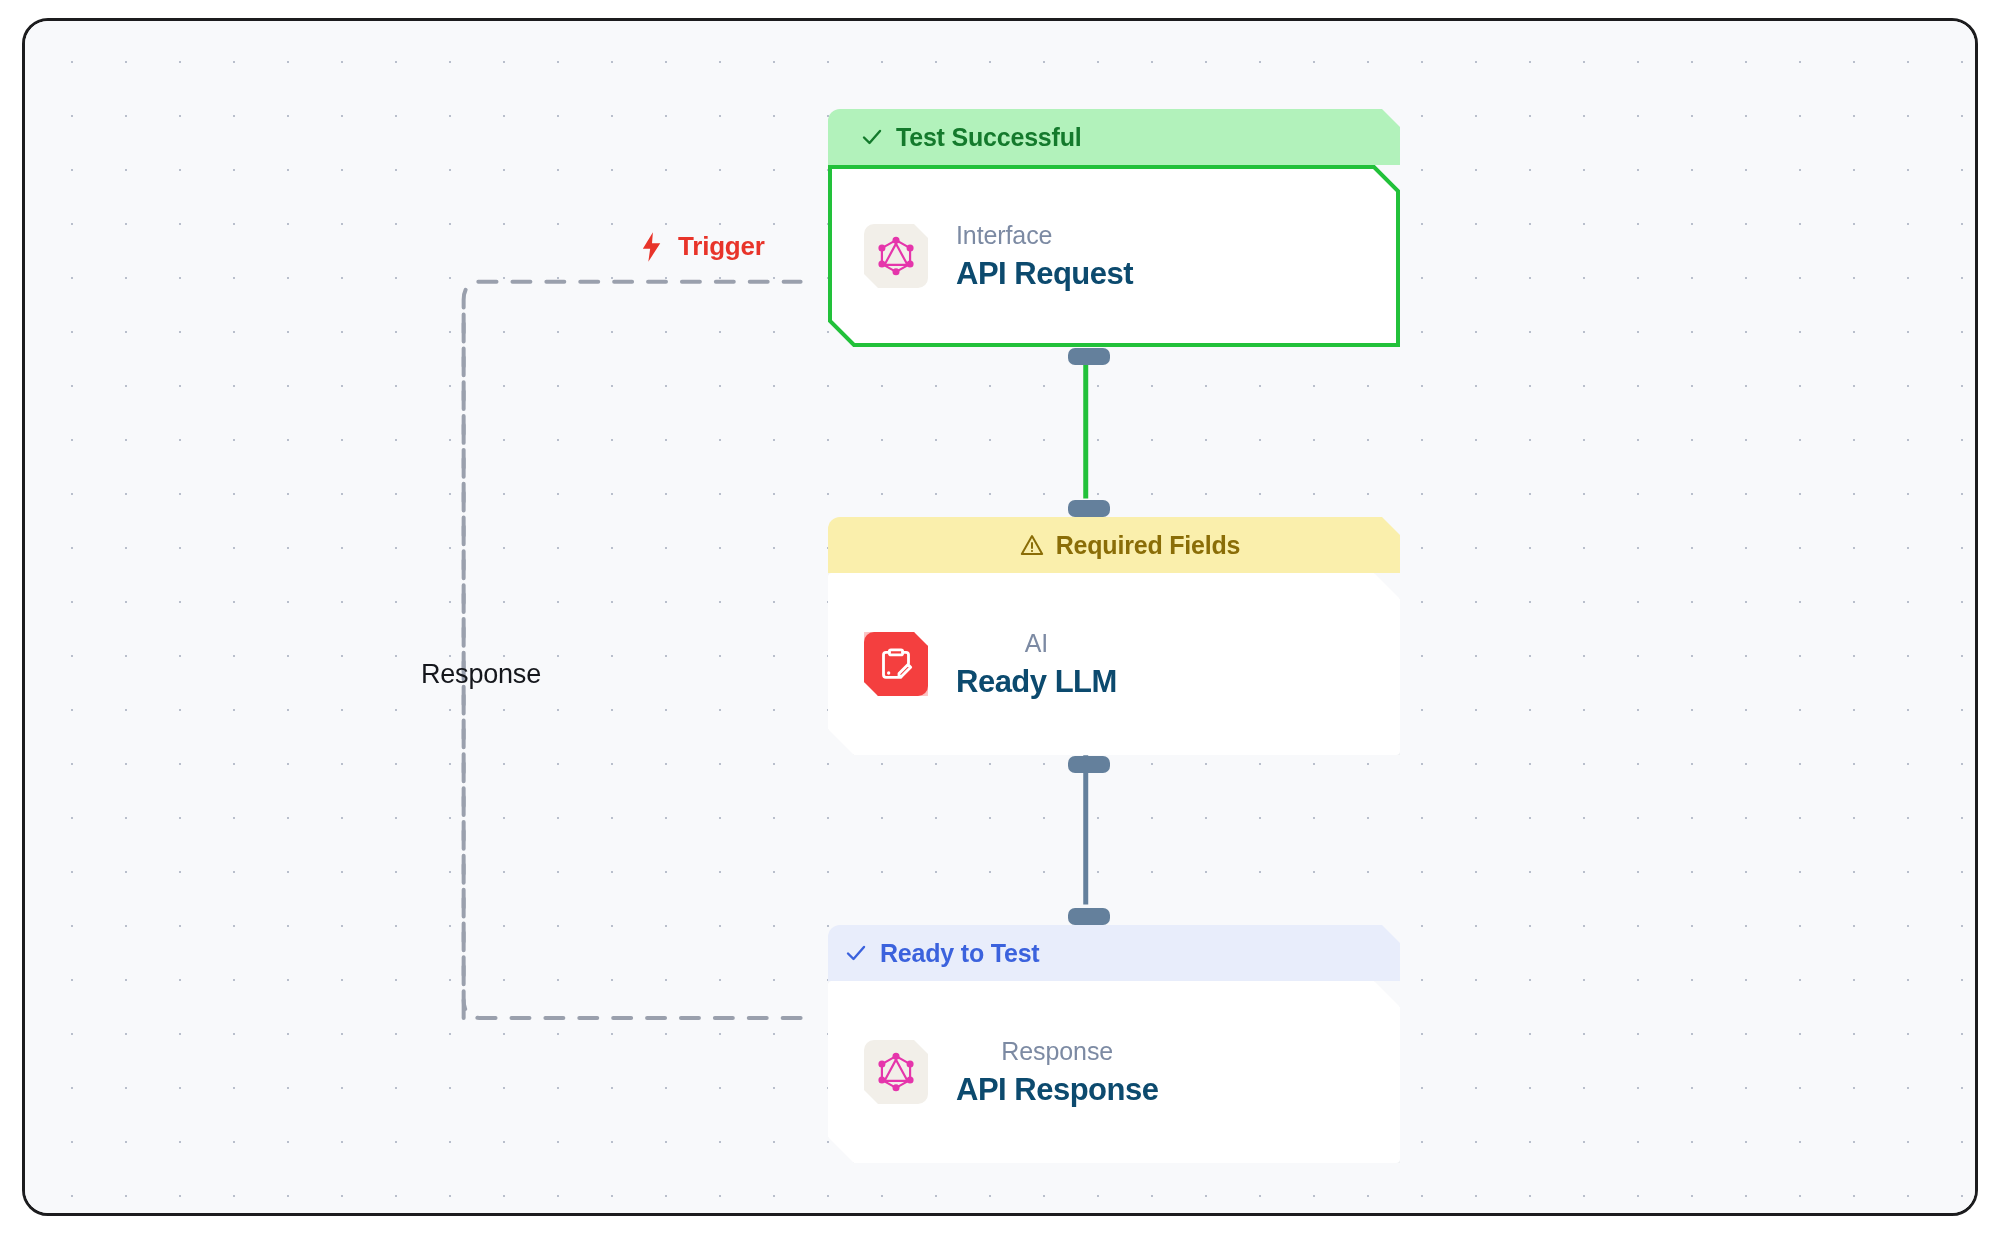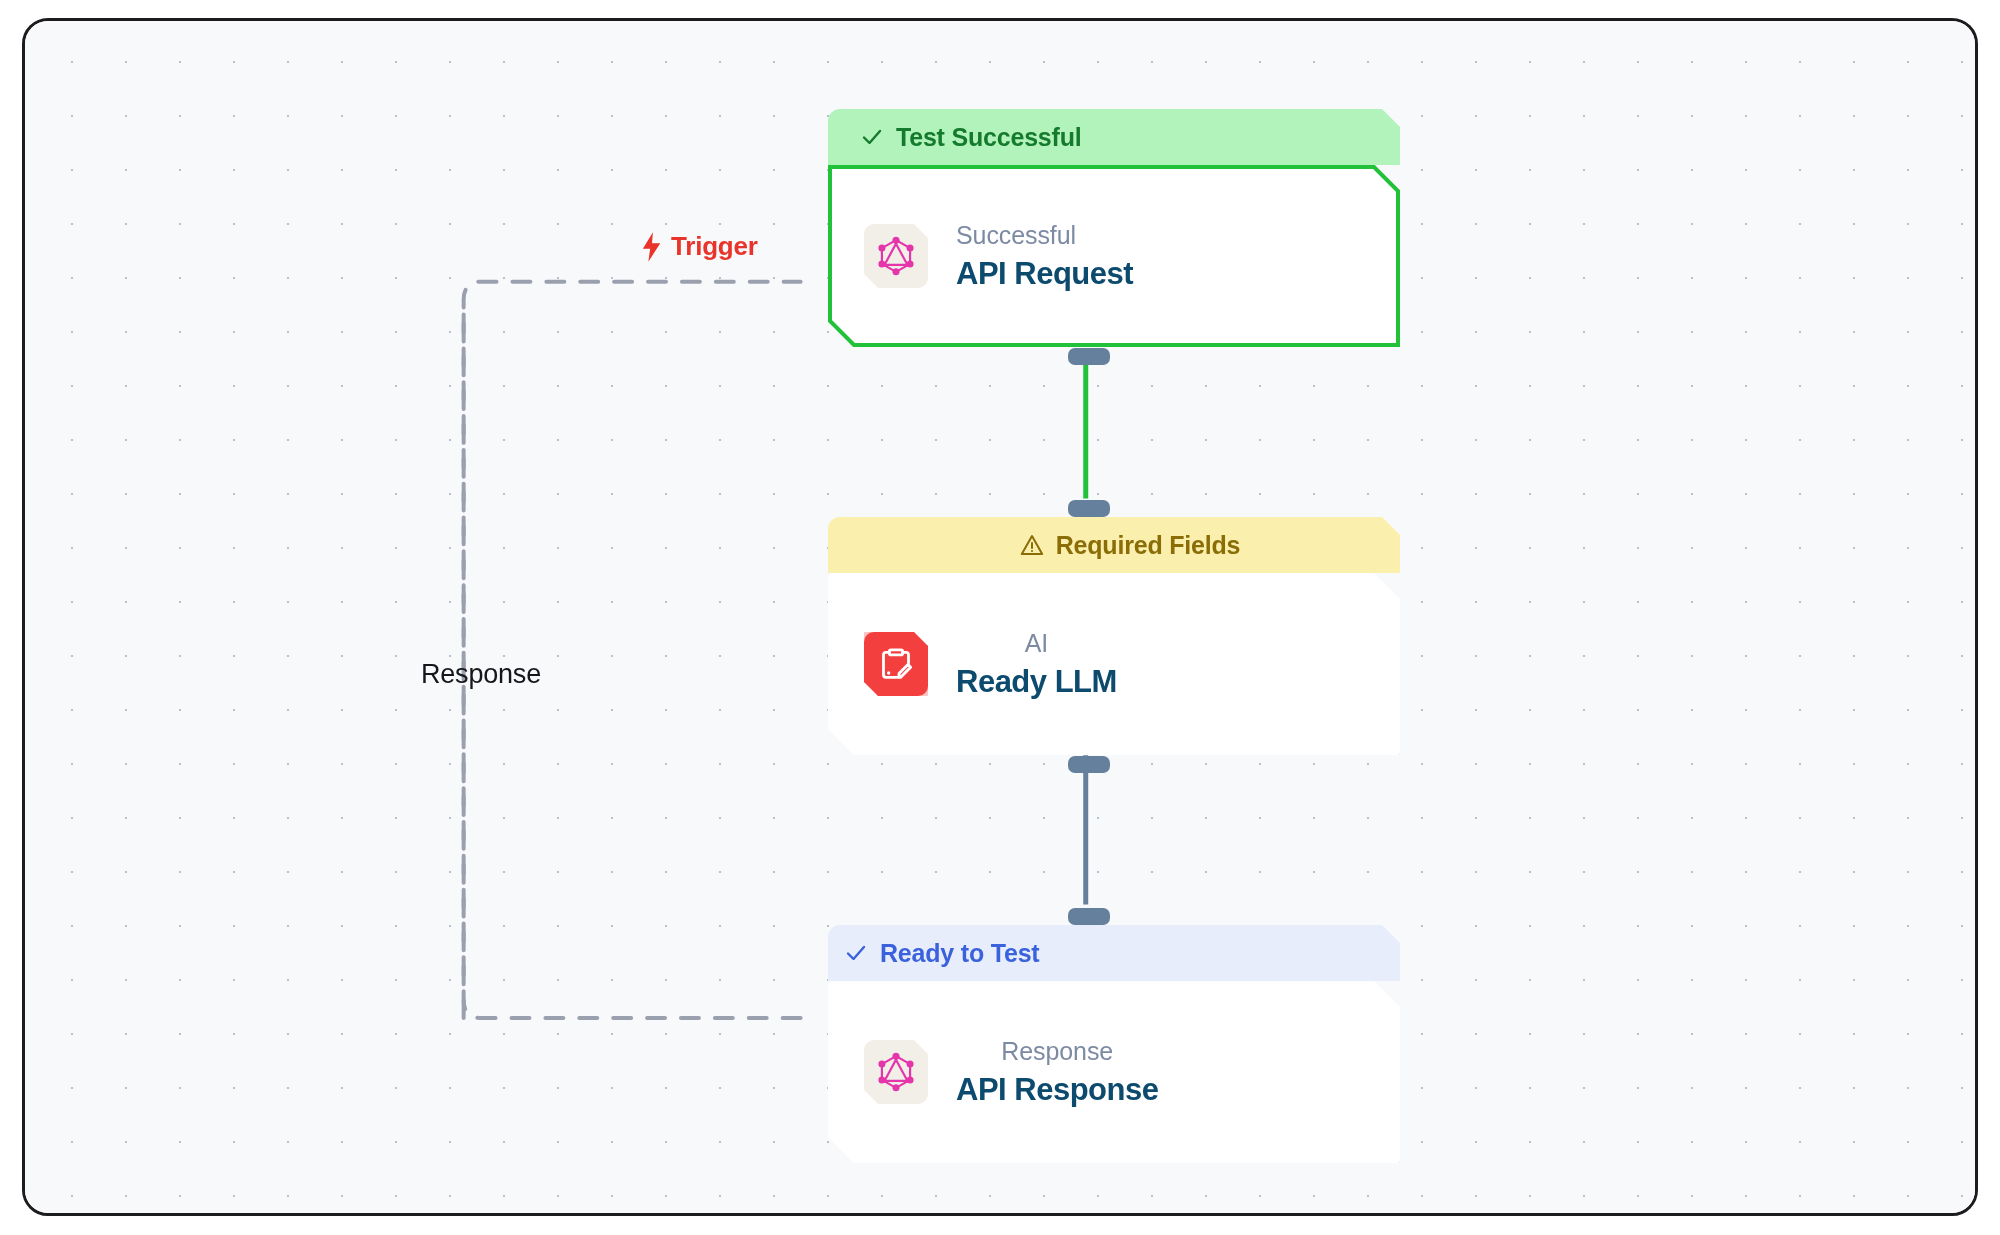--- a/index.html
+++ b/index.html
@@ -52,21 +52,21 @@
     font-weight: 700;
     white-space: nowrap;
     letter-spacing: -0.2px;
   }
   .edge-label.trigger {
     color: #e8342a;
     left: 616px;
     top: 210px;
     display: flex;
     align-items: center;
-    gap: 8px;
+    gap: 15px;
   }
   .edge-label.trigger .bolt { display: inline-flex; }
   .edge-label.response {
     color: #15171c;
     left: 396px;
     top: 638px;
     font-weight: 400;
     font-size: 27px;
   }
 
@@ -229,21 +229,21 @@
               <circle cx="50" cy="14" r="8"></circle>
               <circle cx="82" cy="32" r="8"></circle>
               <circle cx="82" cy="68" r="8"></circle>
               <circle cx="50" cy="86" r="8"></circle>
               <circle cx="18" cy="68" r="8"></circle>
               <circle cx="18" cy="32" r="8"></circle>
             </g>
           </svg>
         </div>
         <div class="node-text">
-          <div class="node-kind">Successful</div>
+          <div class="node-kind">Interface</div>
           <div class="node-title">API Request</div>
         </div>
       </div>
 
       <svg class="node-outline" viewBox="0 0 572 182" preserveAspectRatio="none">
         <path d="M2 2 H546 L570 26 V180 H26 L2 156 Z" fill="none" stroke="#22c13a" stroke-width="4" vector-effect="non-scaling-stroke"></path>
       </svg>
     </div>
 
     <div class="handle" style="left:1043px; top:327px;"></div>

